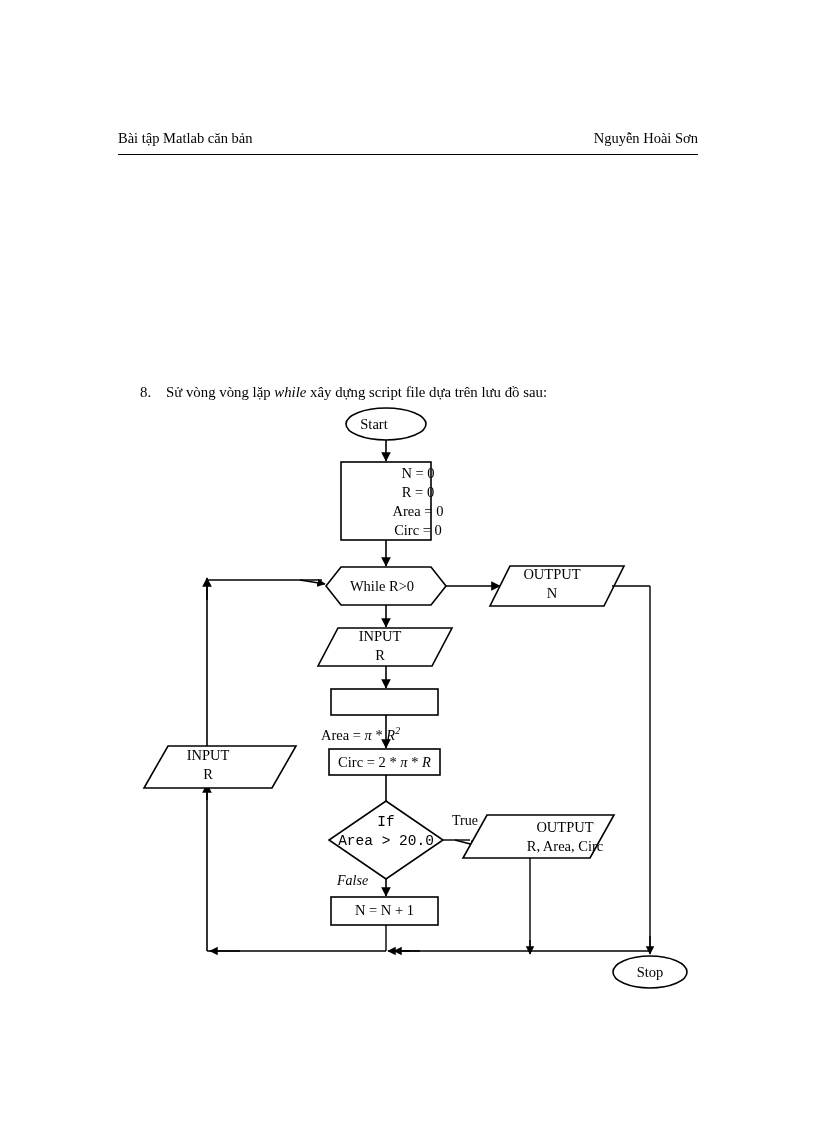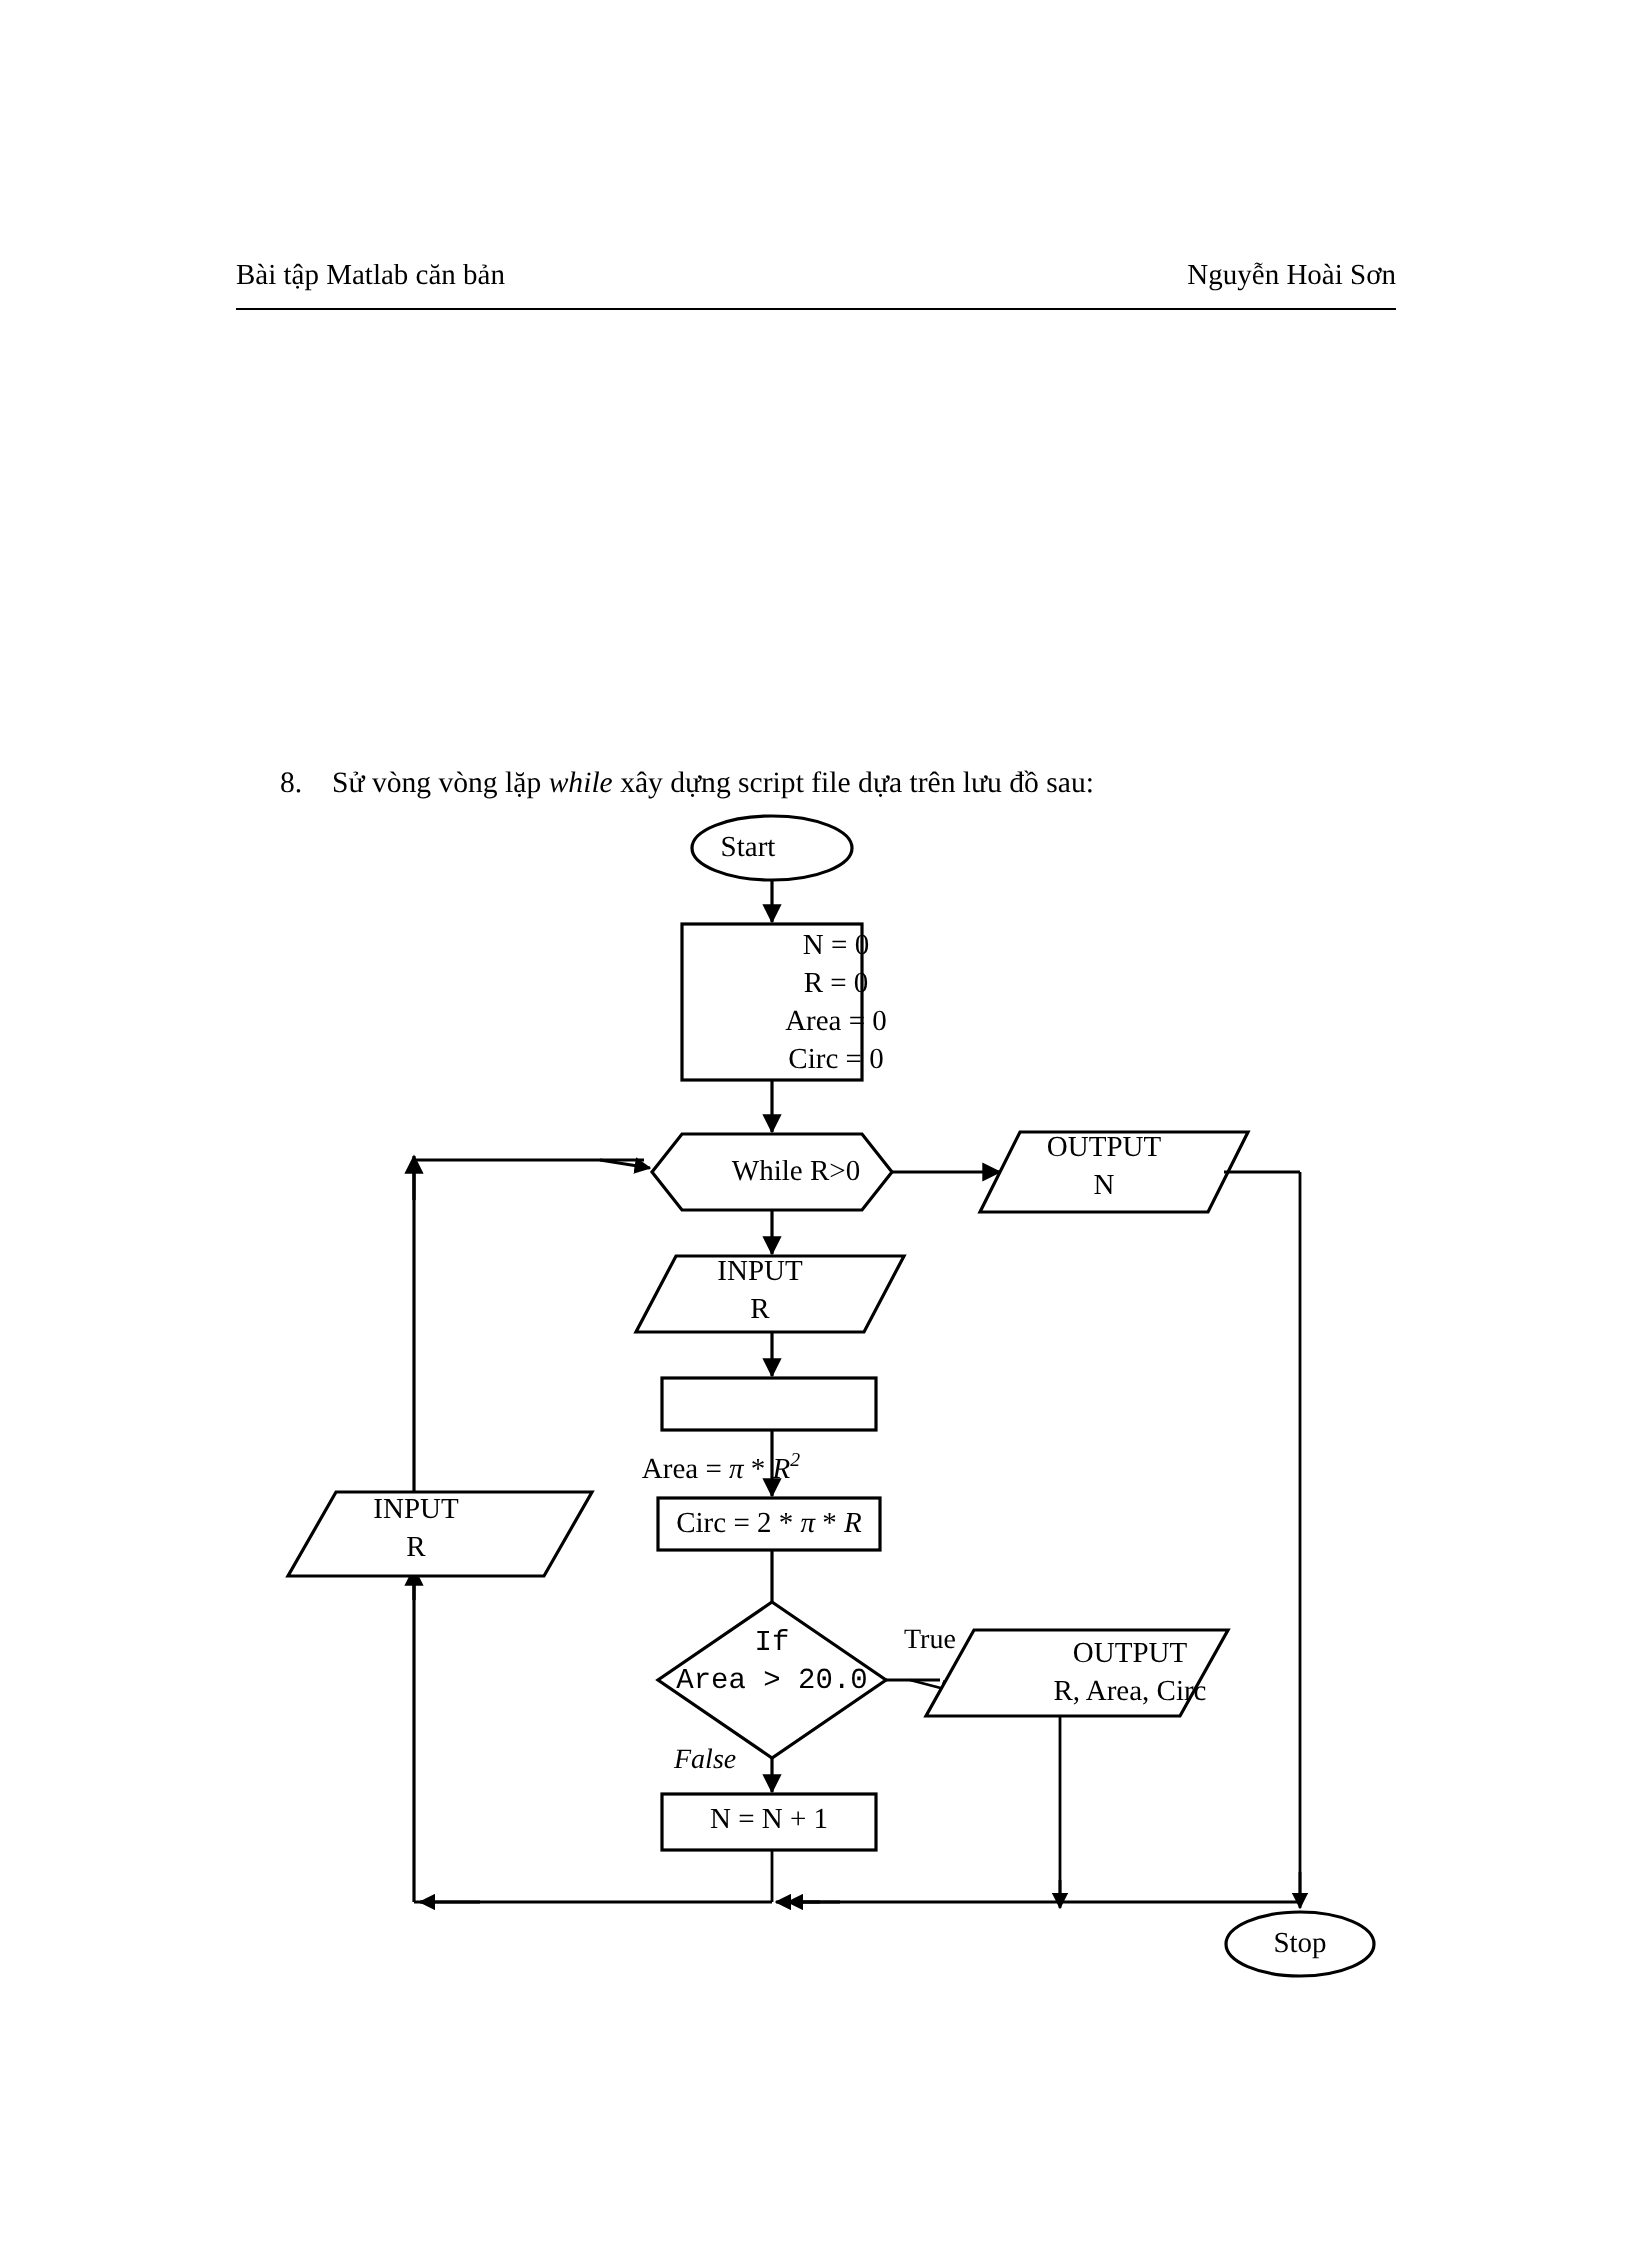--- a/index.html
+++ b/index.html
@@ -192,21 +192,21 @@
 
 <div class="node-label" style="left:346px; top:415px; width:56px;">Start</div>
 
 <div class="node-label clip-box" style="left:341px; top:464px; width:90px; height:76px;">
   <div>N = 0</div>
   <div>R = 0</div>
   <div>Area = 0</div>
   <div>Circ = 0</div>
 </div>
 
-<div class="node-label" style="left:338px; top:577px; width:120px;">While R&gt;0</div>
+<div class="node-label" style="left:322px; top:577px; width:120px;">While R&gt;0</div>
 
 <div class="node-label" style="left:490px; top:565px; width:124px;">
   <div>OUTPUT</div>
   <div>N</div>
 </div>
 
 <div class="node-label" style="left:318px; top:627px; width:124px;">
   <div>INPUT</div>
   <div>R</div>
 </div>

